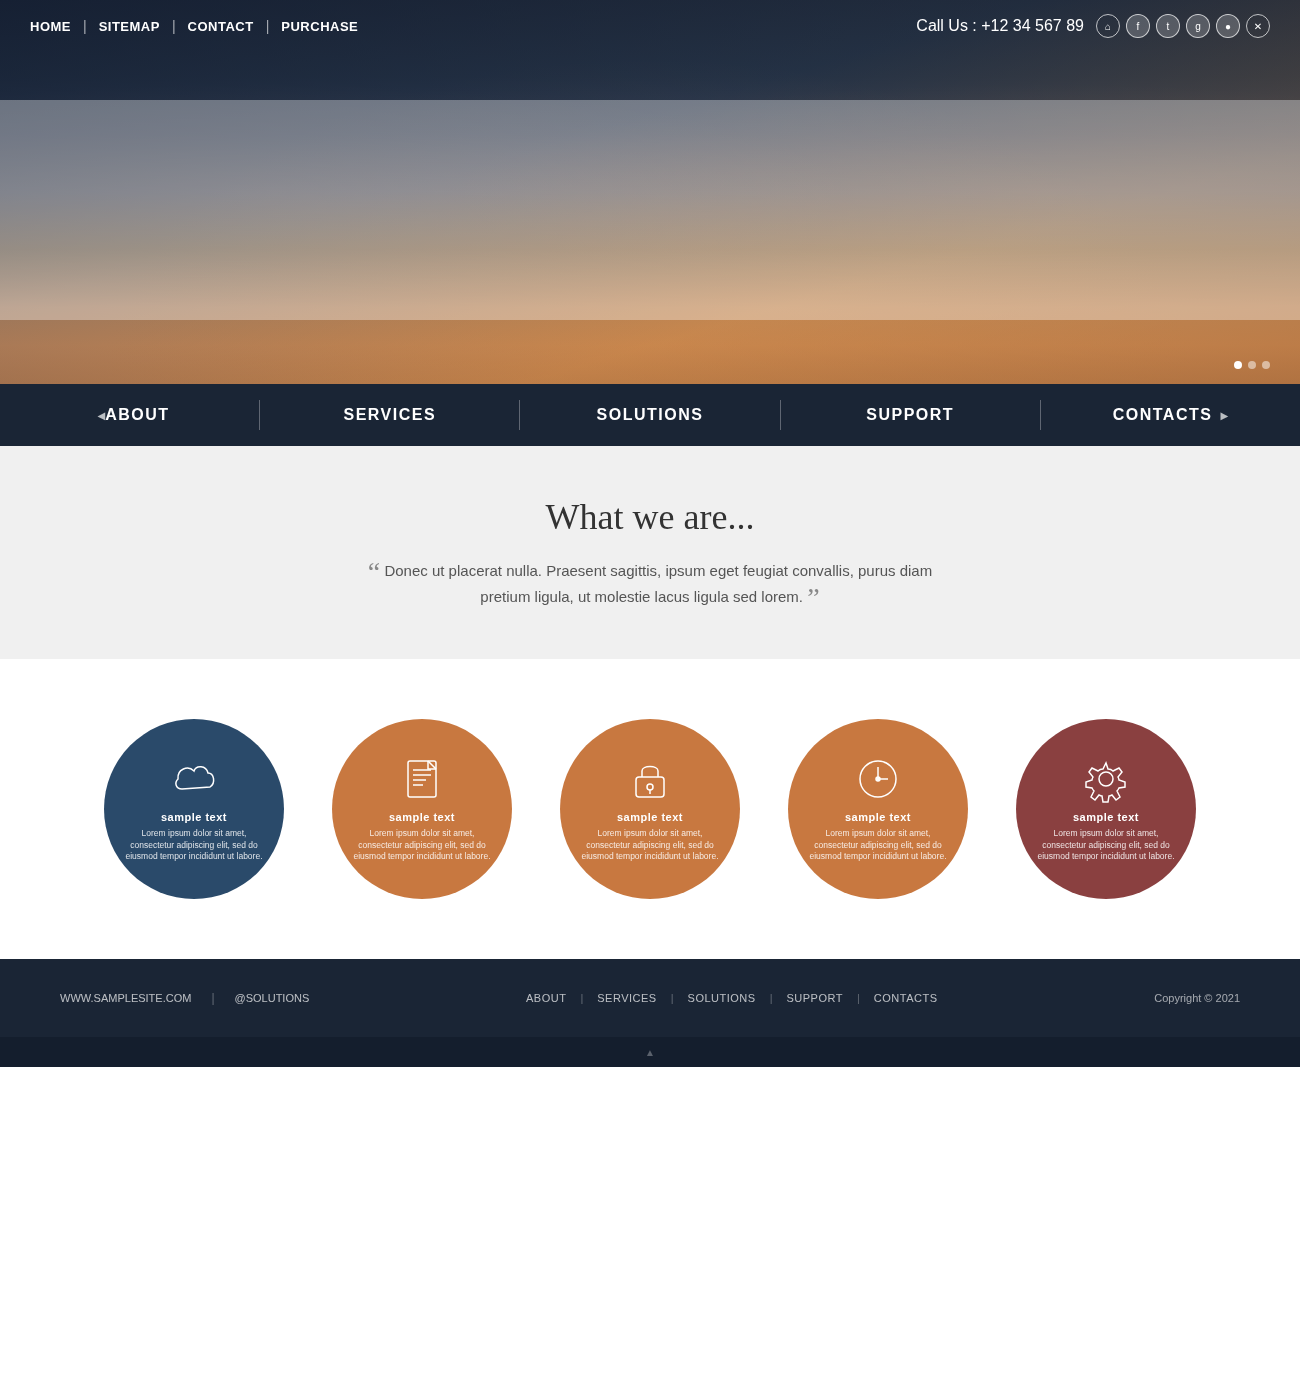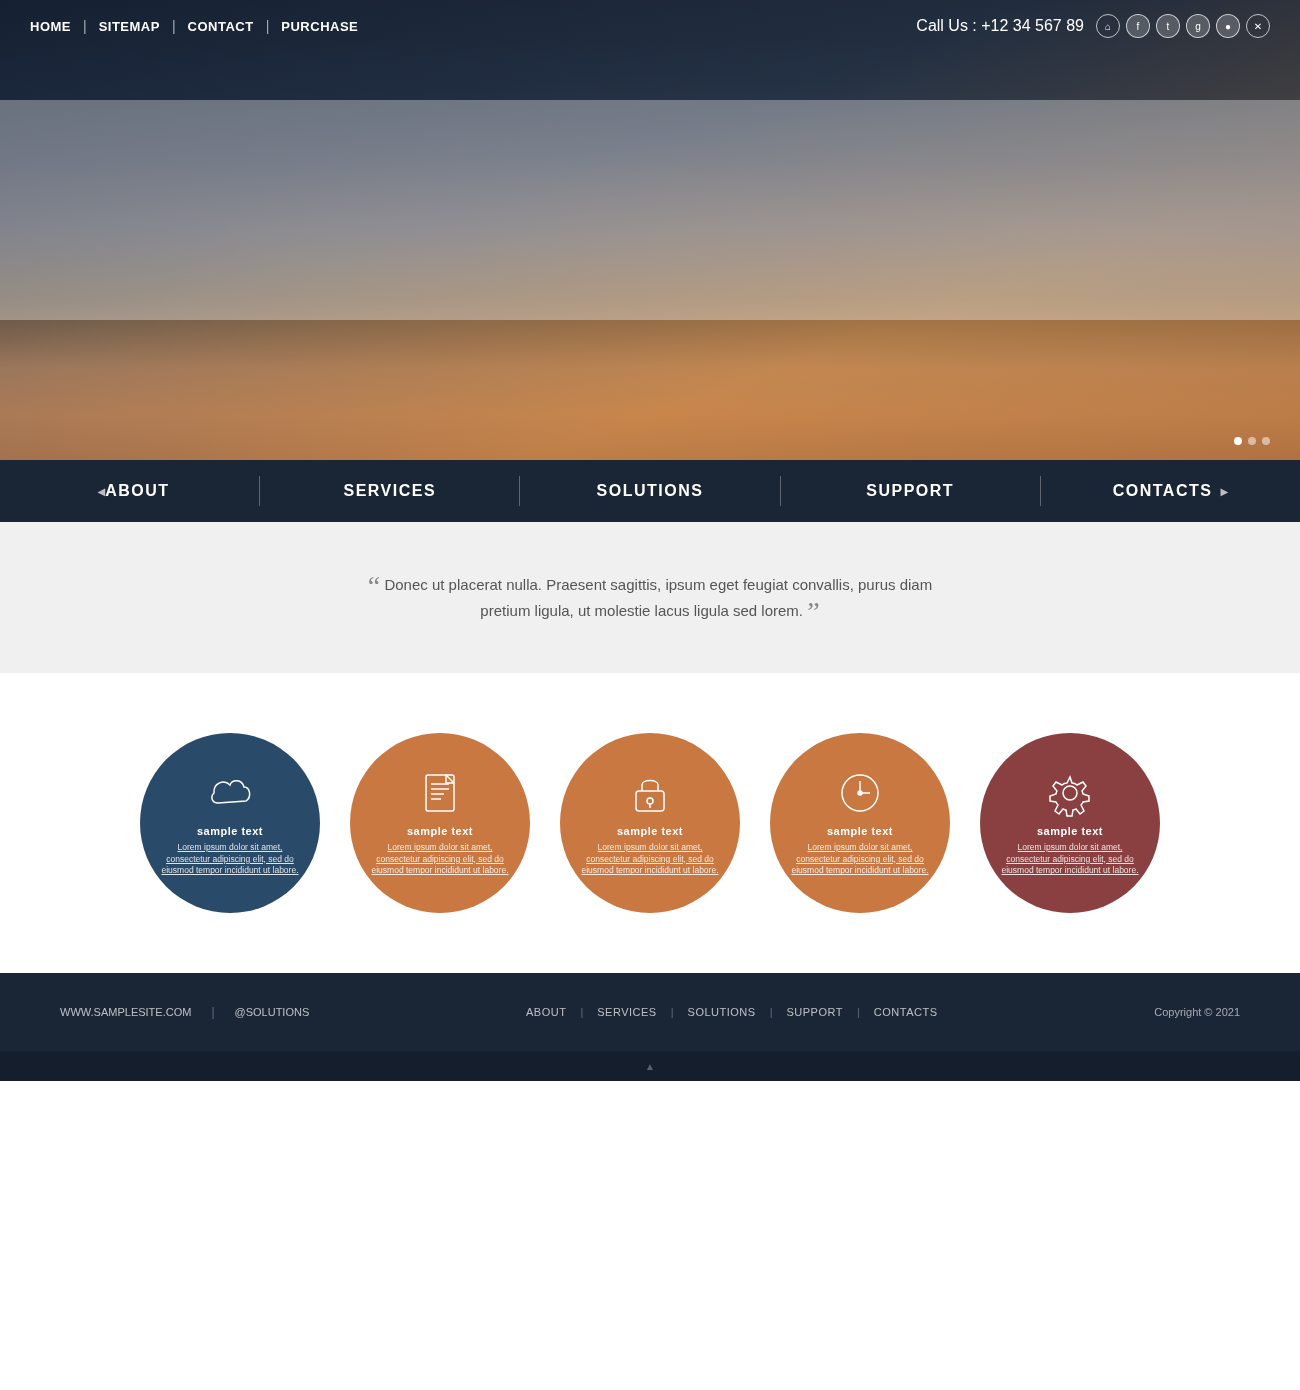--- a/index.html
+++ b/index.html
@@ -2,21 +2,21 @@
 <html><head>
   <meta charset="utf-8">
   <style>
     * { margin: 0; padding: 0; box-sizing: border-box; }
     body { font-family: Arial, sans-serif; width: 1300px; background: #fff; }
 
     
     .header {
       position: relative;
       width: 100%;
-      height: 460px;
+      height: 384px;
       background: linear-gradient(135deg, #1a2a3a 0%, #2a3a5a 30%, #3a4a6a 50%, #c8a070 70%, #d4905a 85%, #b07040 100%);
       overflow: hidden;
       text-align: center;
     }
     .header-bg {
       position: absolute;
       inset: 0;
       background:
         radial-gradient(ellipse at 50% 100%, #c8804040 0%, transparent 60%),
         radial-gradient(ellipse at 20% 50%, #ffaa5520 0%, transparent 40%),
@@ -193,21 +193,21 @@
       vertical-align: middle;
       line-height: 0;
     }
 
     
     .services-section {
       background: #fff;
       padding: 60px 40px;
       display: flex;
       justify-content: center;
-      gap: 30px;
+      gap: 48px;
     }
     .service-circle {
       width: 180px;
       height: 180px;
       border-radius: 50%;
       display: flex;
       flex-direction: column;
       align-items: center;
       justify-content: center;
       padding: 20px;
@@ -236,21 +236,20 @@
       color: white;
       font-weight: bold;
       font-size: 11px;
       margin-bottom: 5px;
       letter-spacing: 0.5px;
     }
     .circle-text {
       color: rgba(255,255,255,0.85);
       font-size: 8.5px;
       line-height: 1.4;
-      text-decoration: underline;
     }
 
     
     .footer {
       background: #1a2535;
       padding: 32px 60px;
       display: flex;
       align-items: center;
       justify-content: space-between;
     }
@@ -359,20 +358,21 @@
     <span class="nav-item-text">SUPPORT</span>
   </div>
   <div class="nav-sep"></div>
   <div class="nav-item">
     <span class="nav-item-text">CONTACTS</span>
     <span class="nav-arrow">▶</span>
   </div>
 </nav>
 
 <section class="about-section">
+  <h2 class="about-title">What we are...</h2>
   <p class="about-quote">
     <span class="quote-mark">“</span>
     <span>Donec ut placerat nulla. Praesent sagittis, ipsum eget feugiat convallis, purus diam pretium ligula, ut molestie lacus ligula sed lorem.</span>
     <span class="quote-mark">”</span>
   </p>
 </section>
 
 <section class="services-section">
 
   <div class="service-circle circle-1">

